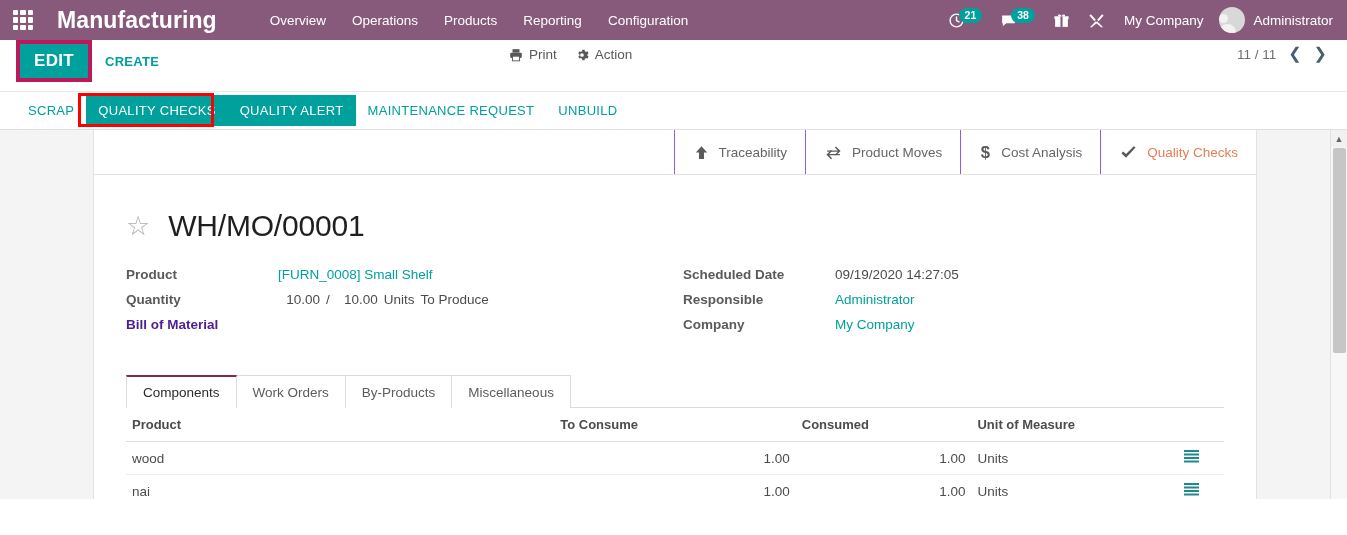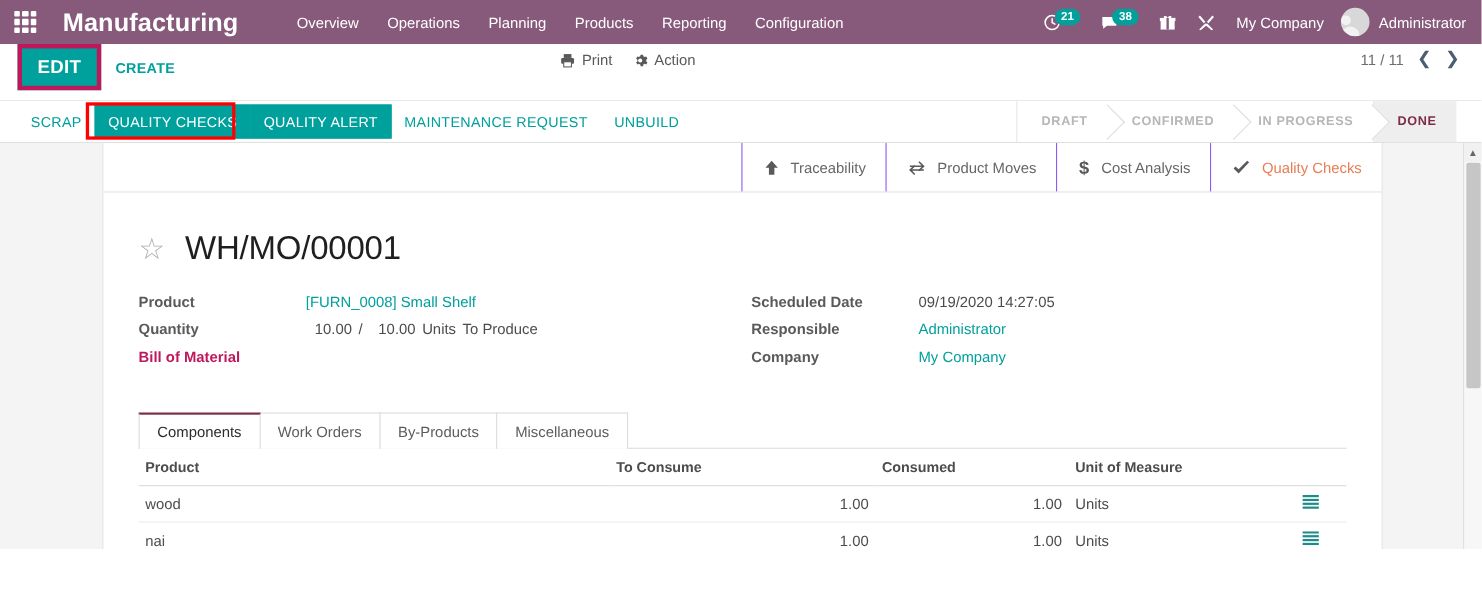--- a/index.html
+++ b/index.html
@@ -229,21 +229,21 @@
   }
   .record-title {
     font-size: 30px; color: #1f1f1f; font-weight: normal; letter-spacing: -.2px;
   }
 
   .fields { display: flex; gap: 0; }
   .col { width: 50%; }
   .col.right { padding-left: 8px; }
   .f-row { display: flex; align-items: baseline; height: 25px; font-size: 13.5px; }
   .f-label { width: 152px; font-weight: bold; color: #5a5a5a; }
-  .f-label.muted { color: #be185d; }
+  .f-label.muted { color: #4c1d95; }
   .f-val { color: #4c4c4c; }
   .f-val.link { color: #00A09D; cursor: pointer; }
   .qty { display: flex; align-items: baseline; gap: 6px; }
   .qty .num { min-width: 42px; text-align: right; }
   .qty .bold { font-weight: normal; color: #4c4c4c; }
 
   
   .notebook { margin-top: 32px; }
   .nb-tabs { display: flex; border-bottom: 1px solid #dcdcdc; }
   .nb-tab {
@@ -313,21 +313,20 @@
       <i></i>
       <i></i>
       <i></i>
       <i></i>
       <i></i>
   </div>
   <div class="brand">Manufacturing</div>
   <div class="menu">
     <div class="menu-item">Overview</div>
     <div class="menu-item">Operations</div>
-    <div class="menu-item">Planning</div>
     <div class="menu-item">Products</div>
     <div class="menu-item">Reporting</div>
     <div class="menu-item">Configuration</div>
   </div>
 
   <div class="nav-right">
     <div class="sysitem">
       <svg class="icon-sm" viewBox="0 0 24 24">
         <circle cx="12" cy="12" r="9" fill="none" stroke="#ffffff" stroke-width="2"></circle>
         <path d="M12 7 L12 12 L15.5 14" fill="none" stroke="#ffffff" stroke-width="2" stroke-linecap="round"></path>
@@ -403,26 +402,20 @@
   <div class="sb-buttons">
     <div class="sb-btn">SCRAP</div>
     <div class="sb-btn filled">QUALITY CHECKS</div>
     <div class="sb-btn filled">QUALITY ALERT</div>
     <div class="sb-btn">MAINTENANCE REQUEST</div>
     <div class="sb-btn">UNBUILD</div>
   </div>
 
   <div class="highlight-box" style="left:78px; top:1px; width:136px; height:34px;"></div>
 
-  <div class="statusbar">
-    <div class="st-step">DRAFT</div>
-    <div class="st-step">CONFIRMED</div>
-    <div class="st-step">IN PROGRESS</div>
-    <div class="st-step active">DONE</div>
-  </div>
 </div>
 
 <div class="main-wrap">
   <div class="sheet-bg">
     <div class="sheet">
 
       <div class="stat-row">
         <div class="stat-btn">
           <span class="stat-icon">
             <svg width="17" height="17" viewBox="0 0 24 24">

